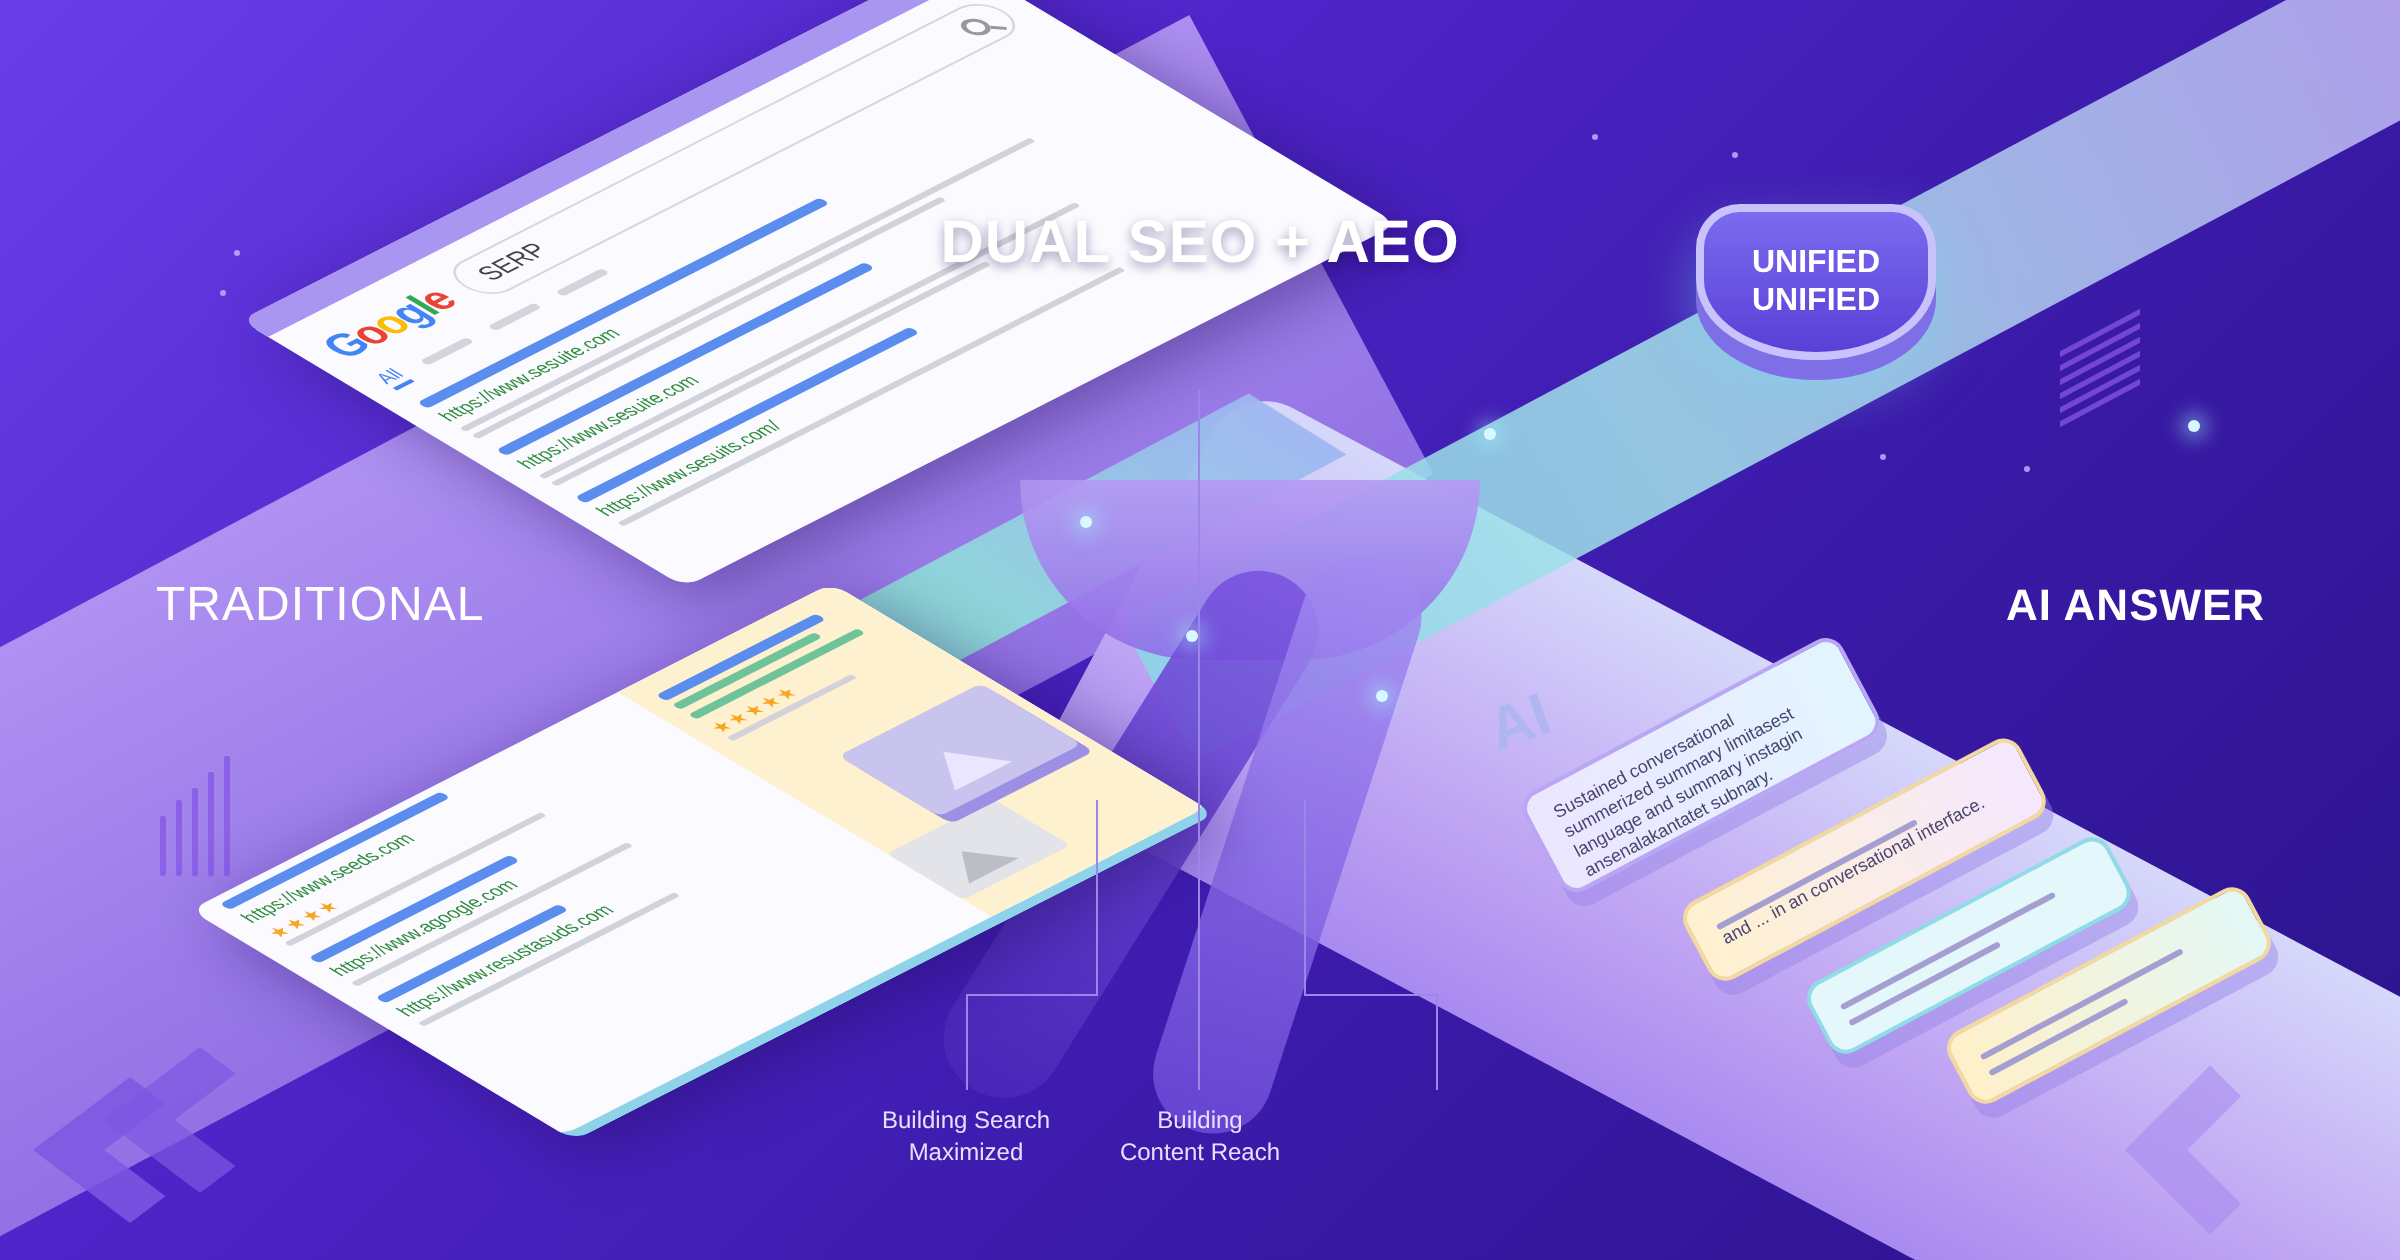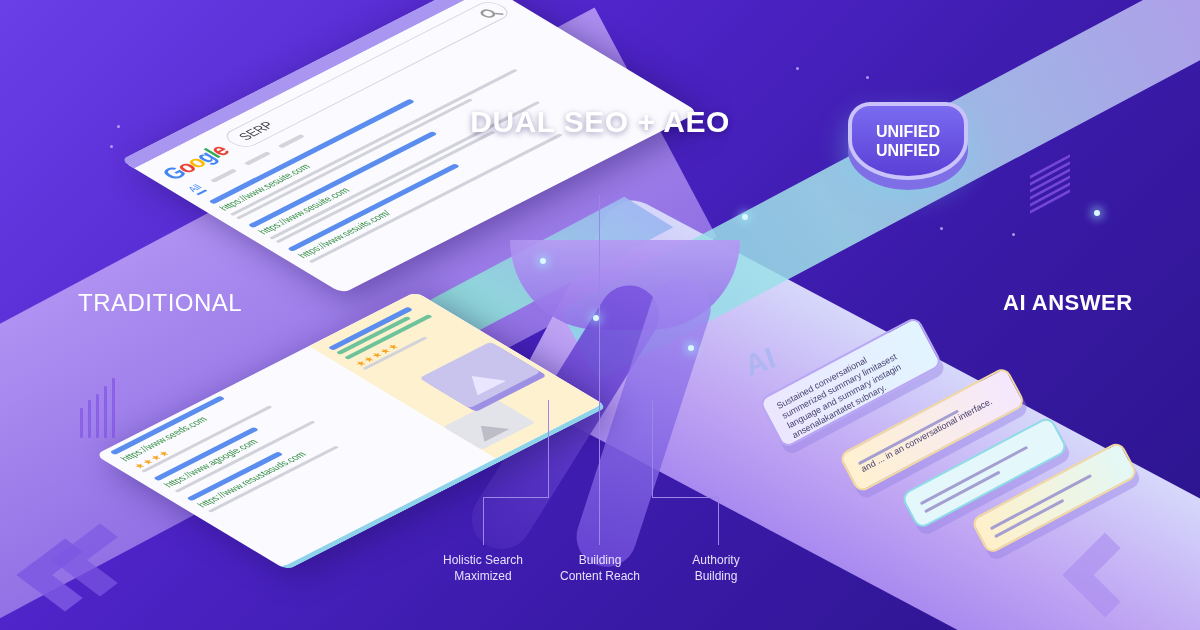--- a/index.html
+++ b/index.html
@@ -354,24 +354,20 @@
 
   <div class="vline" style="left:599px;top:195px;height:350px"></div>
   <div class="vline" style="left:548px;top:400px;height:98px"></div>
   <div class="hline" style="left:483px;top:497px;width:66px"></div>
   <div class="vline" style="left:483px;top:497px;height:48px"></div>
   <div class="vline" style="left:652px;top:400px;height:98px"></div>
   <div class="hline" style="left:652px;top:497px;width:66px"></div>
   <div class="vline" style="left:718px;top:497px;height:48px"></div>
 
   <div class="benefit" style="left:413px">
-    <span>Holistic Search</span>
+    <span>Building Search</span>
     <span>Maximized</span>
   </div>
   <div class="benefit" style="left:530px">
     <span>Building</span>
     <span>Content Reach</span>
   </div>
-  <div class="benefit" style="left:646px">
-    <span>Authority</span>
-    <span>Building</span>
-  </div>
 </div>
 
 </body></html>

